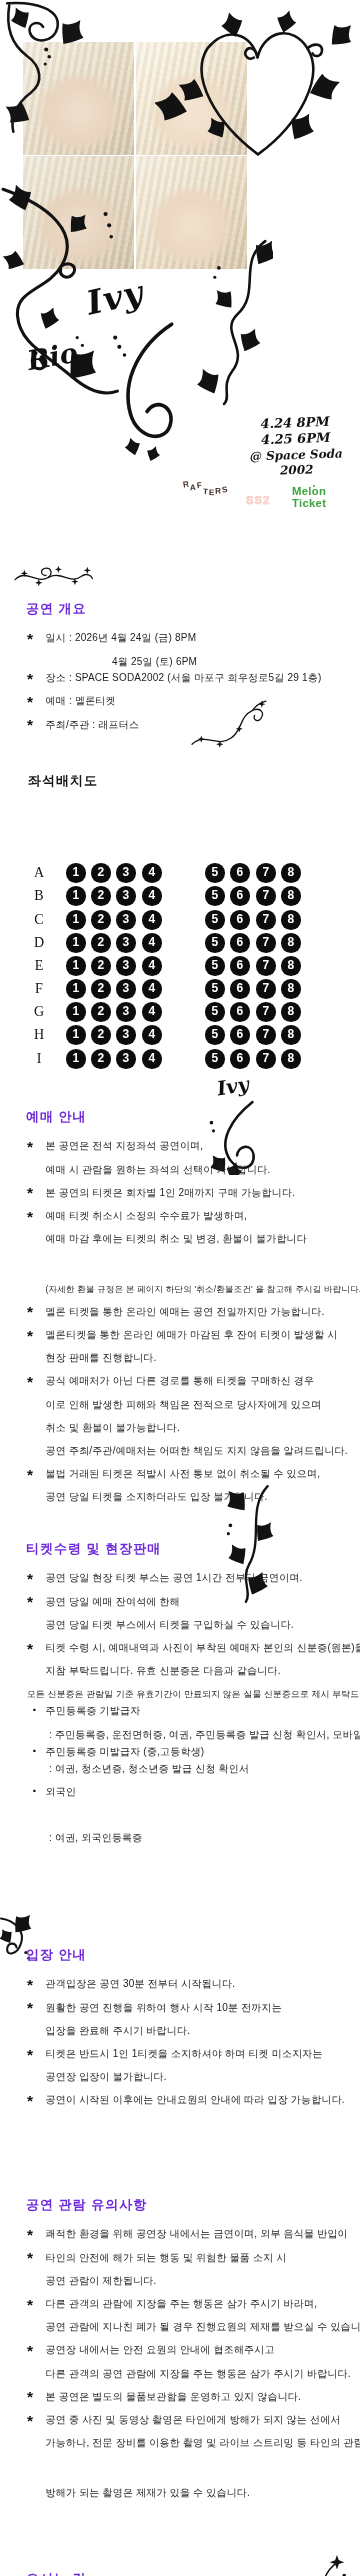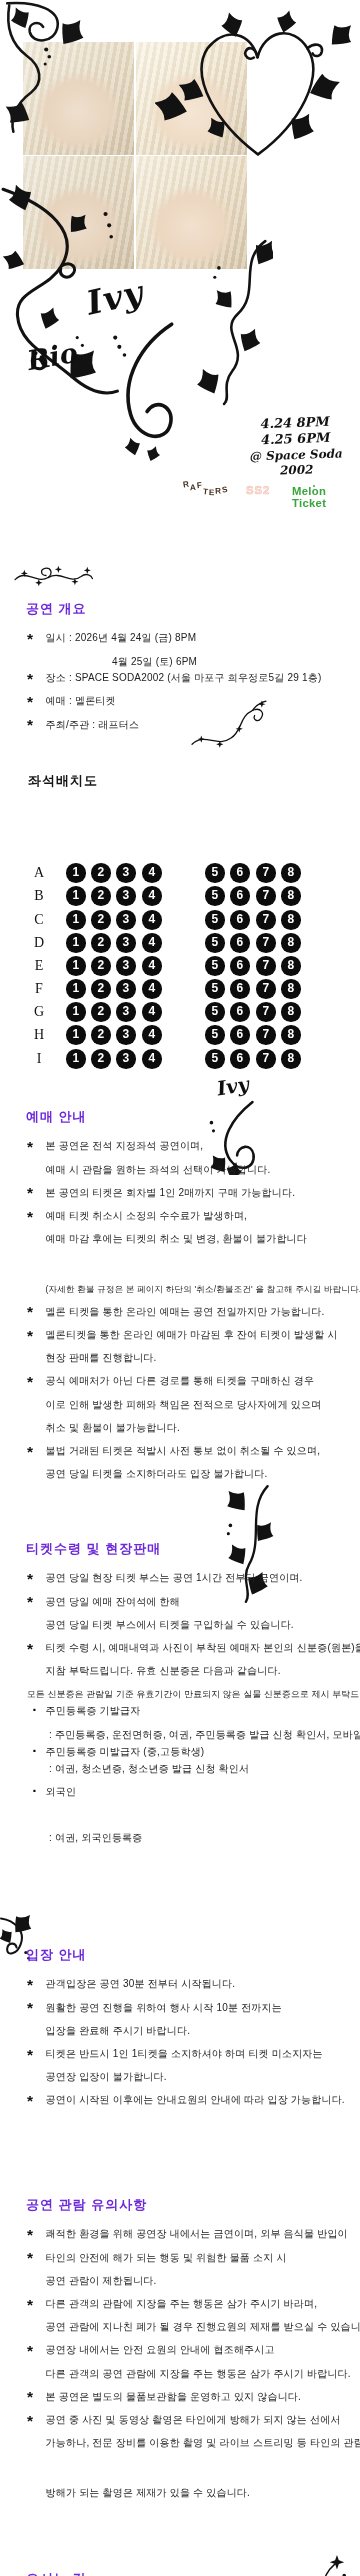--- a/index.html
+++ b/index.html
@@ -25,21 +25,21 @@
          font-family:"DejaVu Serif","Liberation Serif",serif;font-style:italic;font-weight:600;
          color:#131313;transform:rotate(-2deg);}
   .dates .dl{font-size:13px;line-height:15.5px;}
   .dates .venue{font-size:12px;line-height:15.5px;margin-top:1.5px;}
   
   .wavy{position:absolute;display:flex;gap:0.5px;font-weight:800;letter-spacing:0.5px;}
   .wavy span{display:inline-block;}
   .rafters-top{left:183px;top:480px;font-size:8.2px;color:#463122;}
   .ss2{position:absolute;font-weight:800;font-size:11.3px;letter-spacing:1px;
        color:#fbe4de;-webkit-text-stroke:0.6px #f2c0b4;}
-  .ss2.top{left:246px;top:484px;}
+  .ss2.top{left:246px;top:494px;}
   .melon{position:absolute;font-weight:700;font-size:11.3px;color:#3aa53c;letter-spacing:0.3px;}
   .melon.top{left:292px;top:485px;}
   .mdot{position:absolute;left:21px;top:-0.5px;width:2.1px;height:2.1px;border-radius:50%;background:#3aa53c;}
   
   .sec{position:absolute;left:26px;width:332px;}
   .h{font-size:13px;font-weight:600;letter-spacing:1px;color:#6d28d9;margin:0 0 14.4px 0;}
   .line{position:relative;white-space:nowrap;padding-left:19.6px;font-size:10px;line-height:12.4px;
         margin-bottom:10.8px;color:#222;letter-spacing:0.2px;}
   .line .m{position:absolute;left:1px;top:-1.5px;font-size:15.5px;font-weight:600;color:#101010;line-height:15.5px;}
   .line .m.md{left:6.2px;top:-3.6px;font-size:15.5px;}
@@ -340,20 +340,21 @@
         <div class="line"><span class="m">*</span><span class="t">본 공연의 티켓은 회차별 1인 2매까지 구매 가능합니다.</span></div>
         <div class="line"><span class="m">*</span><span class="t">예매 티켓 취소시 소정의 수수료가 발생하며,</span></div>
         <div class="line"><span class="t">예매 마감 후에는 티켓의 취소 및 변경, 환불이 불가합니다</span></div>
         <div class="line paren" style="margin-top: 37px;"><span class="t">(자세한 환불 규정은 본 페이지 하단의 '취소/환불조건' 을 참고해 주시길 바랍니다.)</span></div>
         <div class="line"><span class="m">*</span><span class="t">멜론 티켓을 통한 온라인 예매는 공연 전일까지만 가능합니다.</span></div>
         <div class="line"><span class="m">*</span><span class="t">멜론티켓을 통한 온라인 예매가 마감된 후 잔여 티켓이 발생할 시</span></div>
         <div class="line"><span class="t">현장 판매를 진행합니다.</span></div>
         <div class="line"><span class="m">*</span><span class="t">공식 예매처가 아닌 다른 경로를 통해 티켓을 구매하신 경우</span></div>
         <div class="line"><span class="t">이로 인해 발생한 피해와 책임은 전적으로 당사자에게 있으며</span></div>
         <div class="line"><span class="t">취소 및 환불이 불가능합니다.</span></div>
+        <div class="line"><span class="t">공연 주최/주관/예매처는 어떠한 책임도 지지 않음을 알려드립니다.</span></div>
         <div class="line"><span class="m">*</span><span class="t">불법 거래된 티켓은 적발시 사전 통보 없이 취소될 수 있으며,</span></div>
         <div class="line"><span class="t">공연 당일 티켓을 소지하더라도 입장 불가합니다.</span></div>
       </div>
   </section>
 
   <svg class="deco" style="left:223px;top:1482px" width="52" height="124" viewBox="0 0 100 240">
     <g fill="none" stroke="#121212" stroke-width="4.5" stroke-linecap="round">
       <path d="M86 8 C46 52 78 112 50 160 C34 188 56 214 44 232"></path>
     </g>
     <g fill="#121212">

